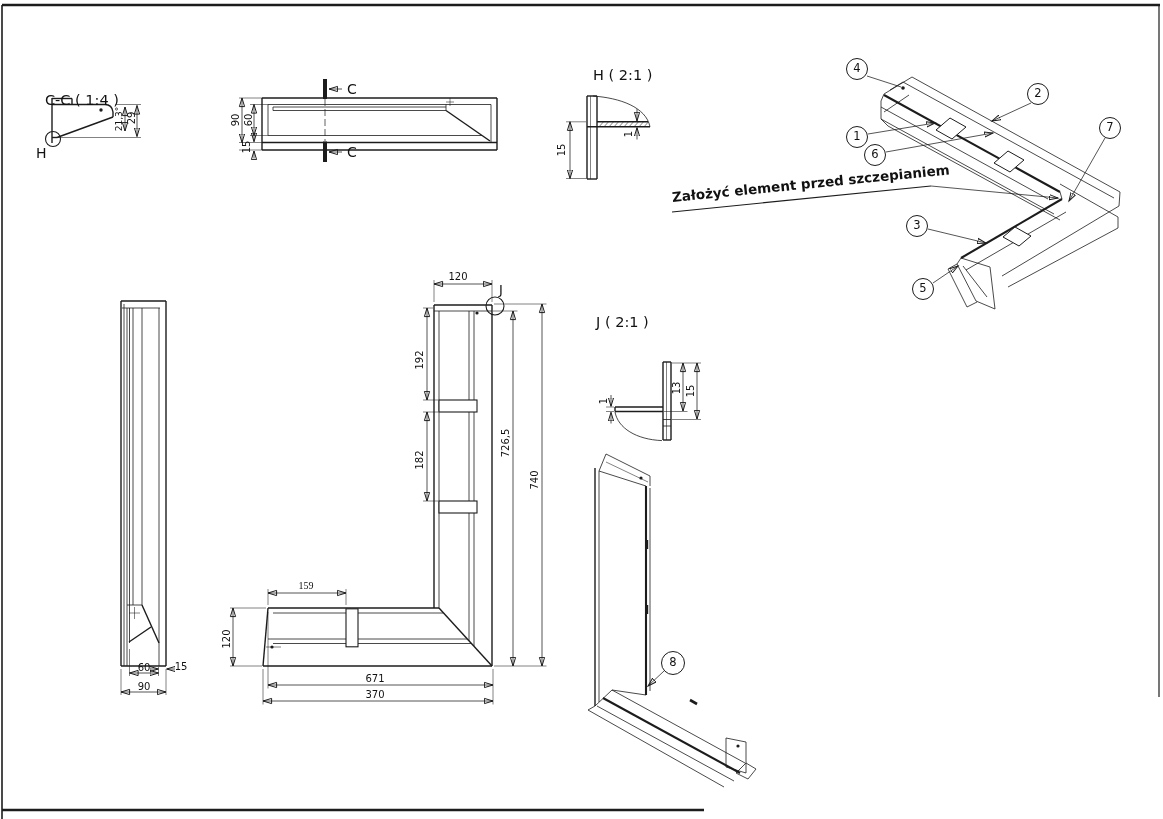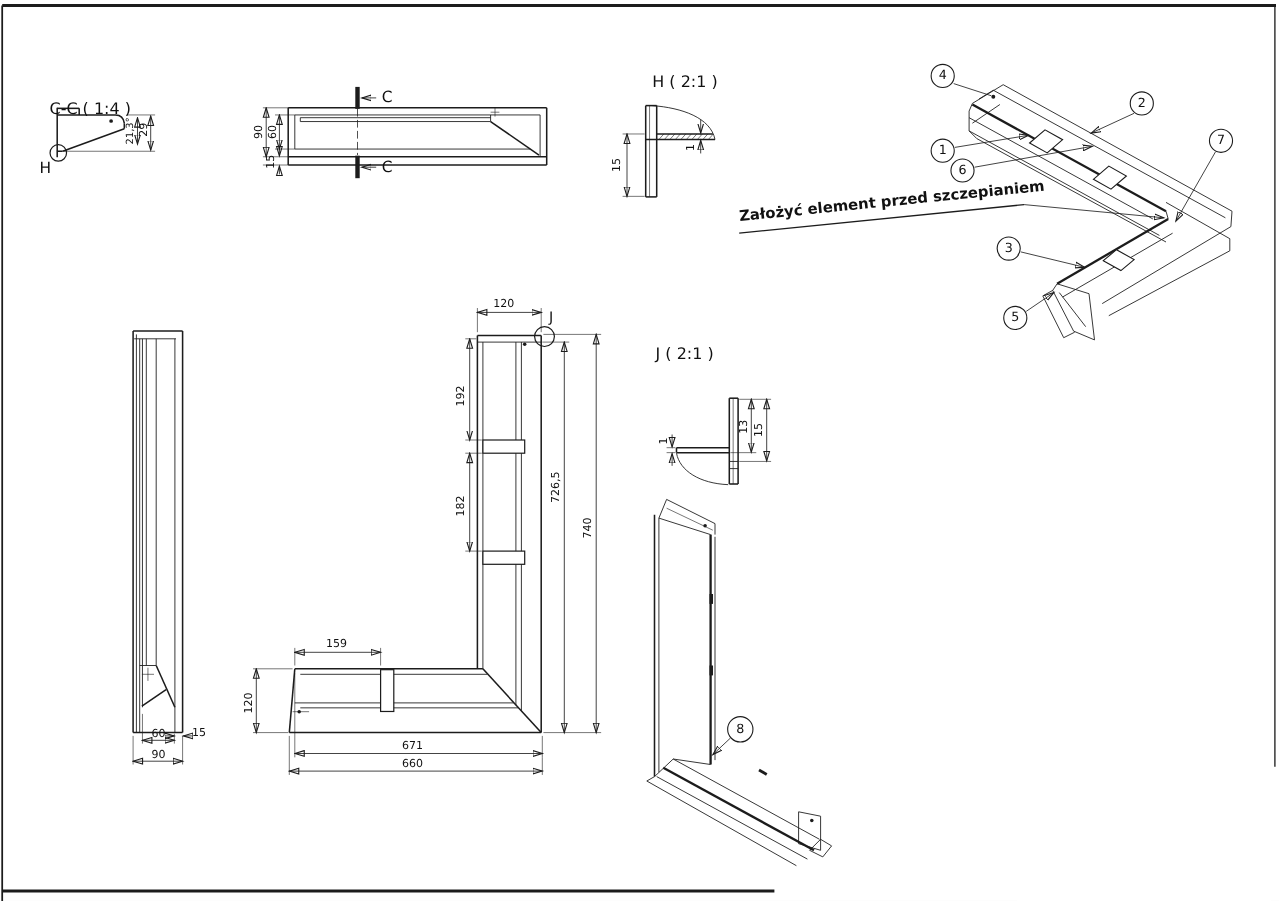--- a/index.html
+++ b/index.html
@@ -312,24 +312,24 @@
   <span class="title" style="left:596px;top:315px;">J ( 2:1 )</span>
   <span class="txt rot" style="left:604px;top:401px;">1</span>
   <span class="txt rot" style="left:677px;top:388px;">13</span>
   <span class="txt rot" style="left:691px;top:391px;">15</span>
 
   <span class="txt" style="left:458px;top:277px;">120</span>
   <span class="txt rot" style="left:420px;top:360px;">192</span>
   <span class="txt rot" style="left:420px;top:460px;">182</span>
   <span class="txt rot" style="left:506px;top:443px;">726,5</span>
   <span class="txt rot" style="left:535px;top:480px;">740</span>
-  <span class="txt" style="left:306px;top:586px;">159</span>
+  <span class="txt" style="left:306px;top:586px;font-family:Liberation Serif, serif;">159</span>
   <span class="txt rot" style="left:227px;top:639px;">120</span>
   <span class="txt" style="left:375px;top:679px;">671</span>
-  <span class="txt" style="left:375px;top:695px;">660</span>
+  <span class="txt" style="left:375px;top:695px;">370</span>
   <span class="mk" style="left:499px;top:283px;font-size:13px;">J</span>
 
   <span class="txt" style="left:144px;top:668px;">60</span>
   <span class="txt" style="left:144px;top:687px;">90</span>
   <span class="txt" style="left:181px;top:667px;">15</span>
 
   <div class="note" style="left:672px;top:189px;">Założyć element przed szczepianiem</div>
 
   <div class="balloon" style="left:846px;top:126px;">1</div>
   <div class="balloon" style="left:1027px;top:83px;">2</div>

